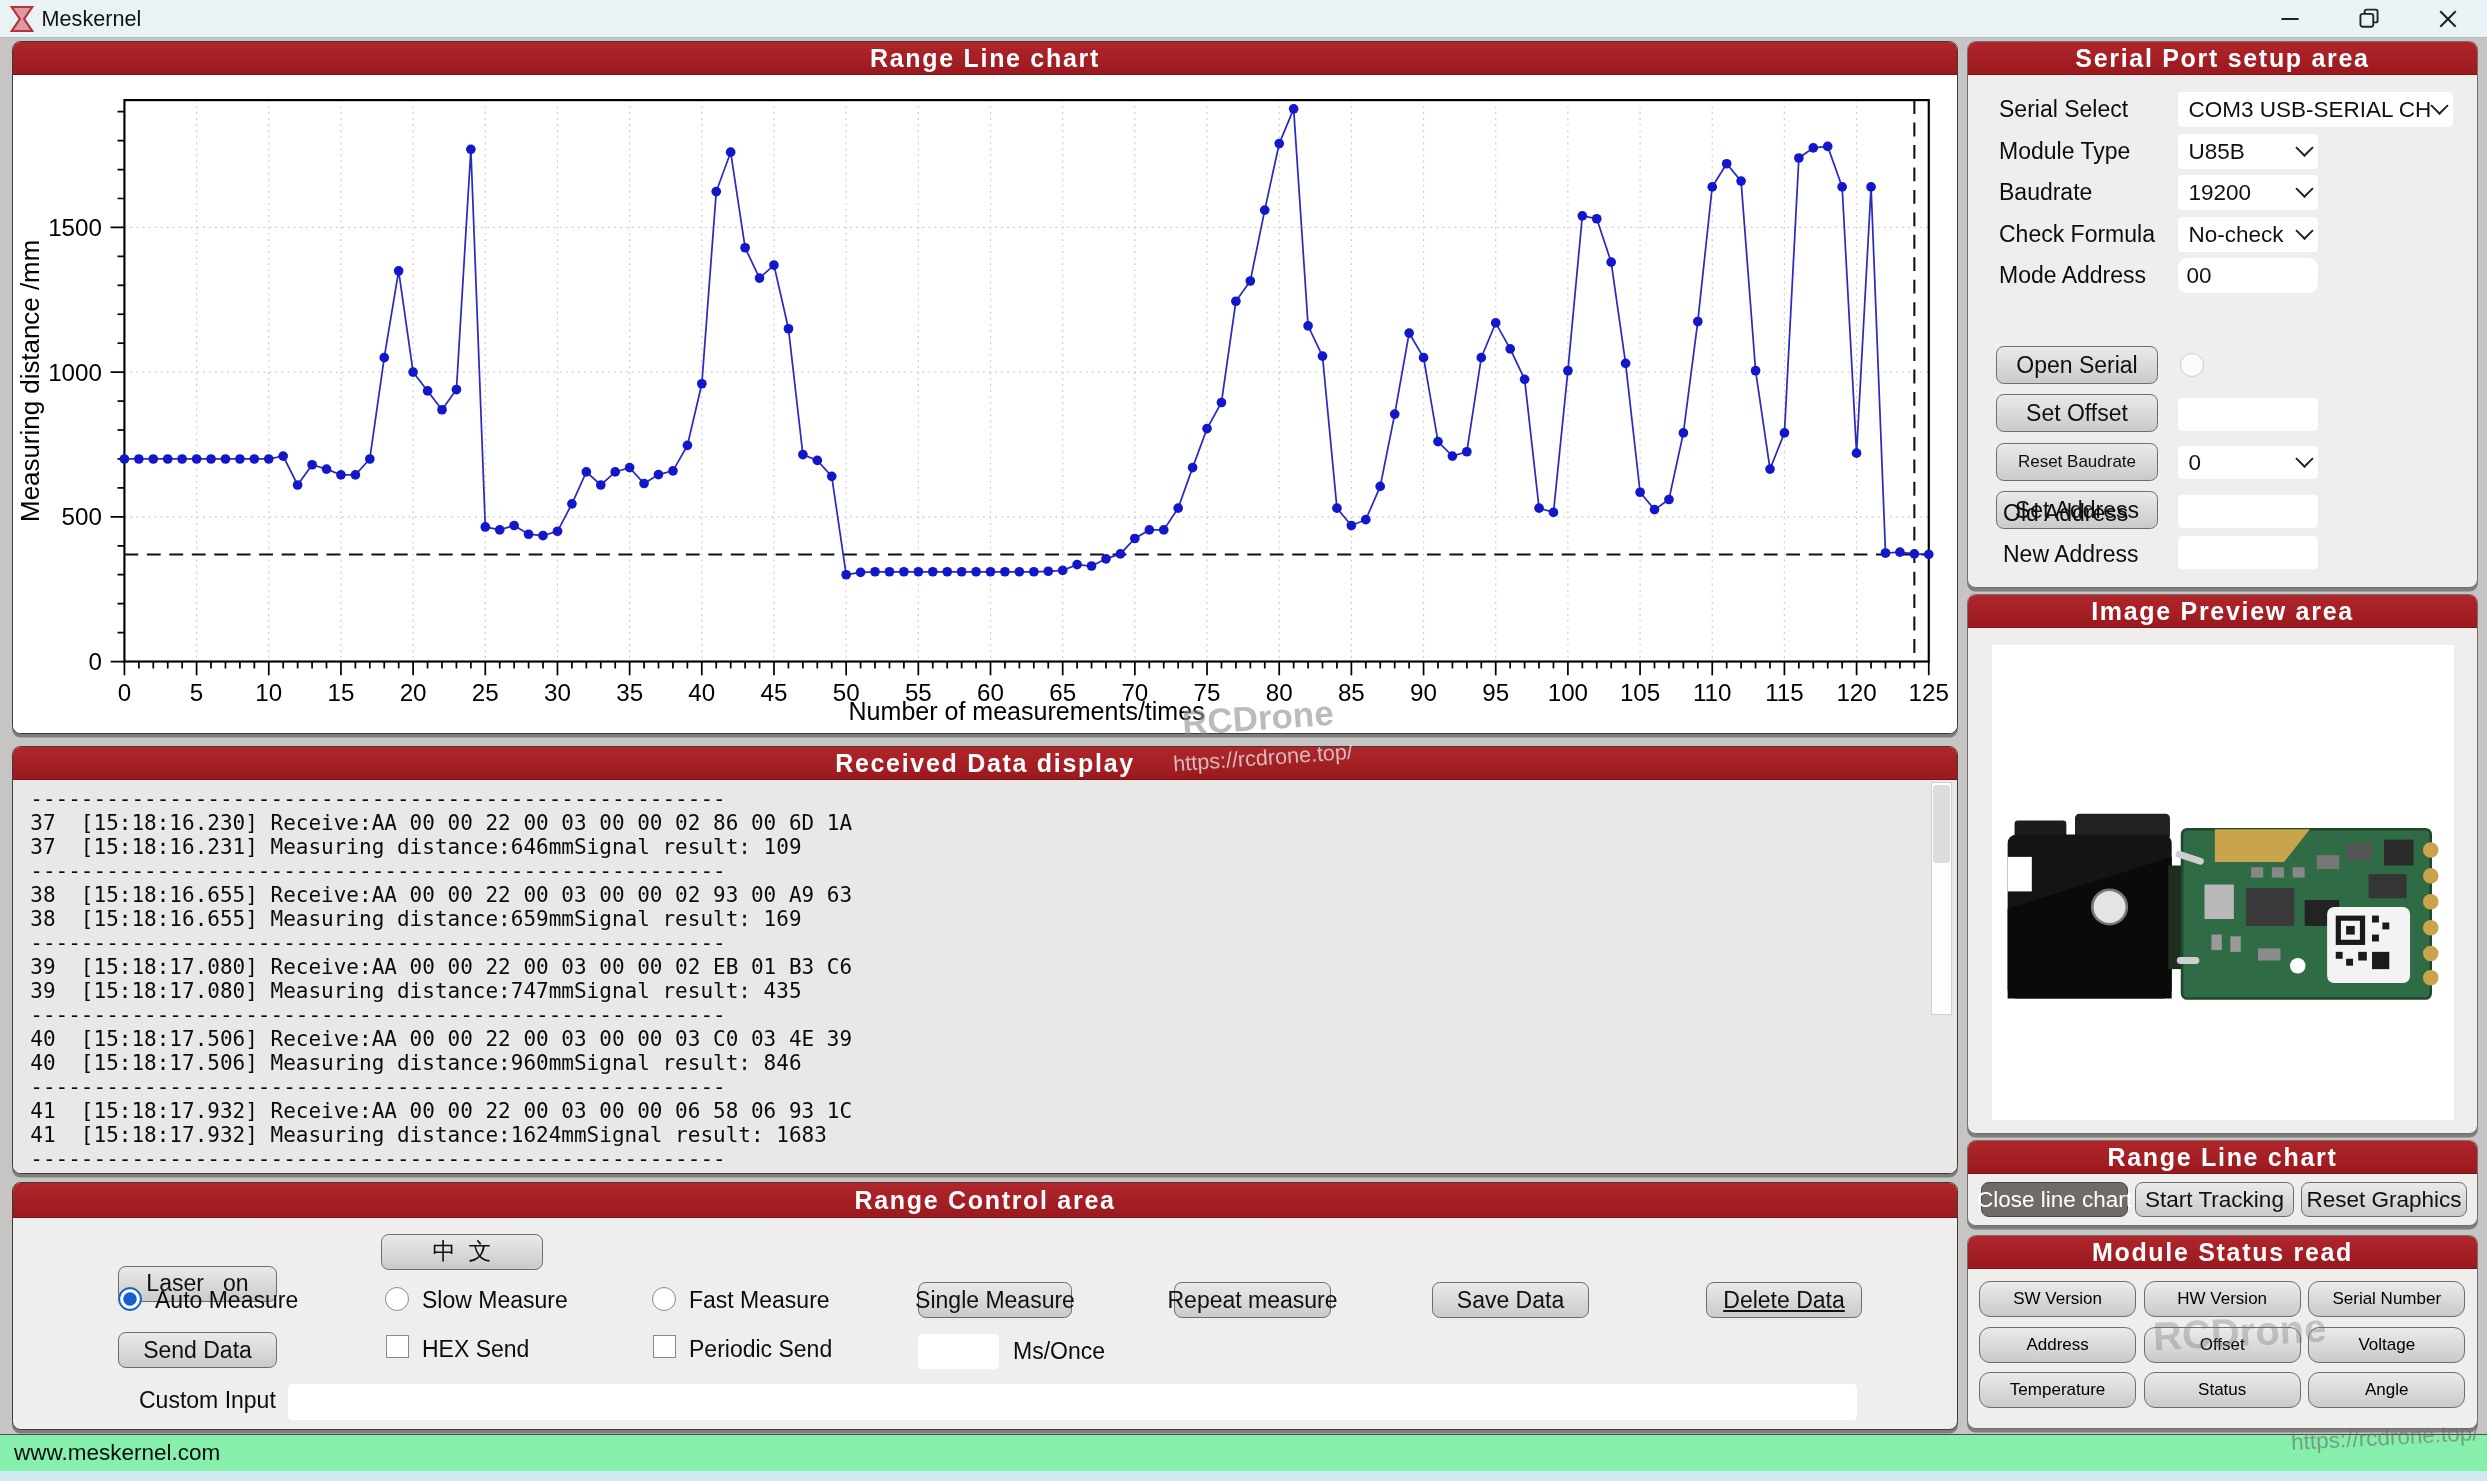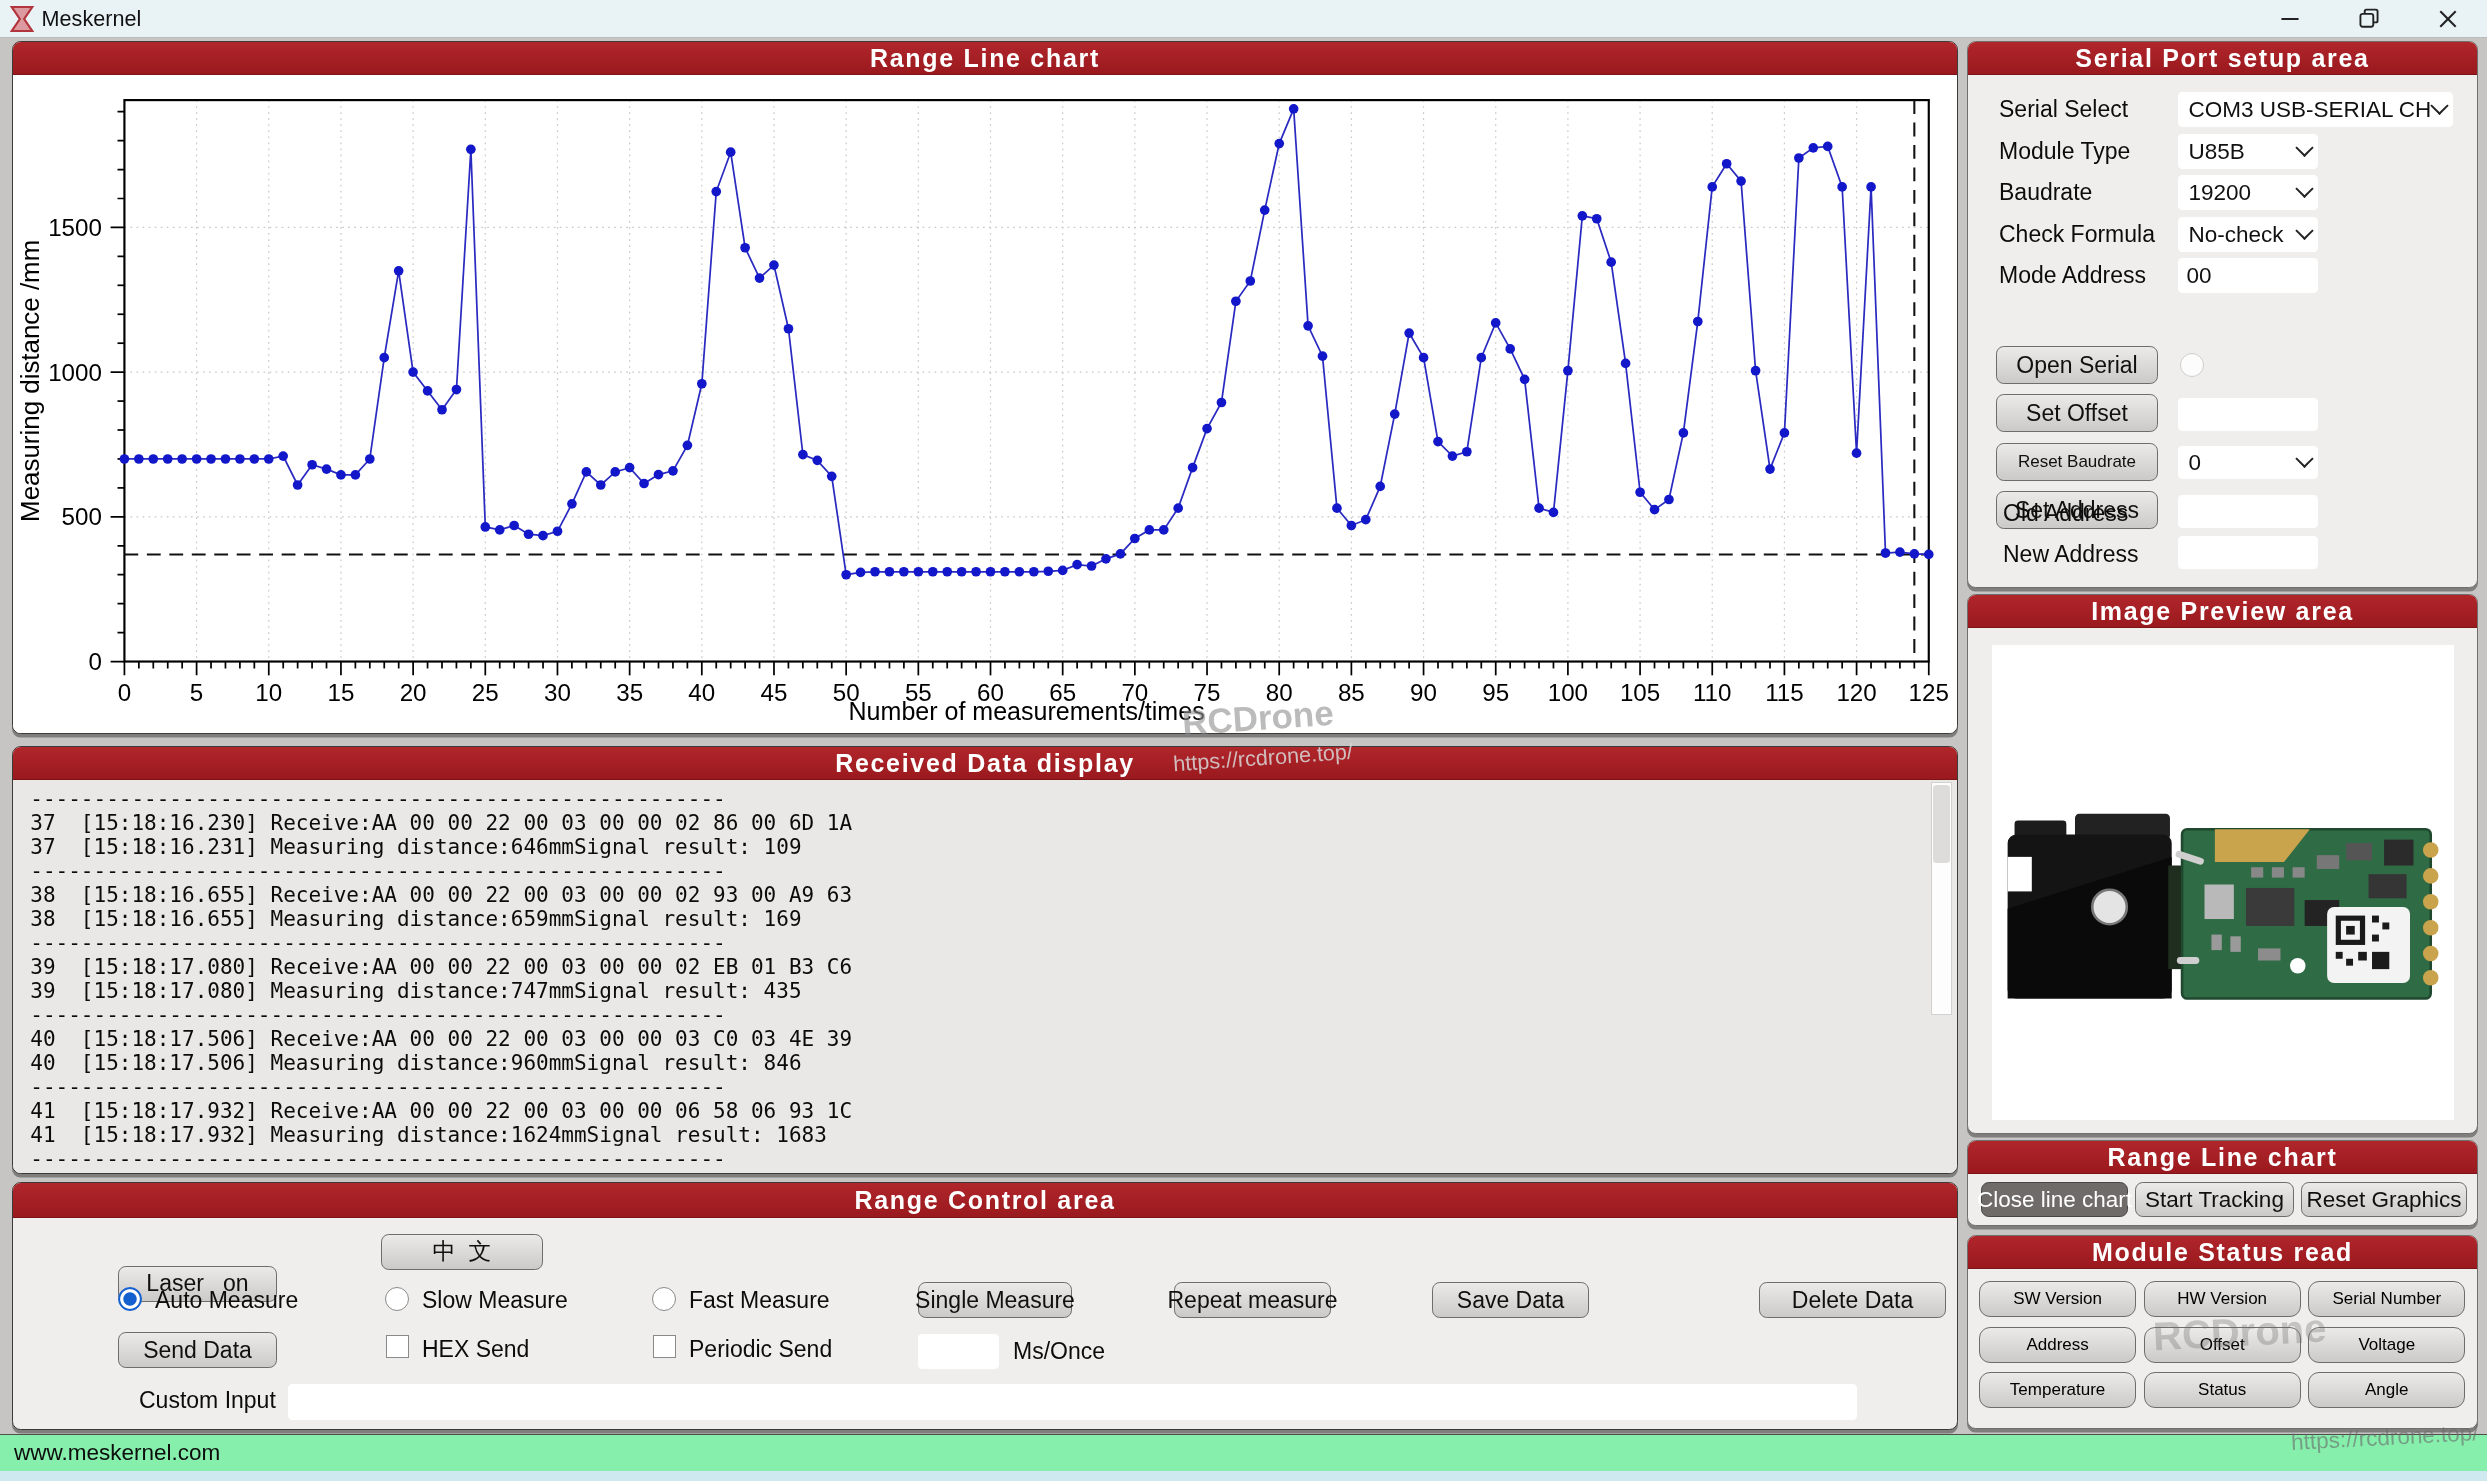--- a/index.html
+++ b/index.html
@@ -474,21 +474,21 @@
     <span class="radio sel" style="left:105px; top:69px;"></span>
     <span class="lbl" style="left:142px; top:69px;">Auto Measure</span>
     <span class="radio" style="left:372px; top:69px;"></span>
     <span class="lbl" style="left:409px; top:69px;">Slow Measure</span>
     <span class="radio" style="left:639px; top:69px;"></span>
     <span class="lbl" style="left:676px; top:69px;">Fast Measure</span>
 
     <div class="btn" style="left:905px; top:64px; width:154px; height:36px;">Single Measure</div>
     <div class="btn" style="left:1161px; top:64px; width:157px; height:36px;">Repeat measure</div>
     <div class="btn" style="left:1419px; top:64px; width:157px; height:36px;">Save Data</div>
-    <div class="btn" style="left:1746px; top:64px; width:187px; height:36px;">Delete Data</div>
+    <div class="btn" style="left:1693px; top:64px; width:156px; height:36px;text-decoration:underline;">Delete Data</div>
 
     <div class="btn" style="left:105px; top:114px; width:159px; height:36px;">Send Data</div>
     <span class="checkbox" style="left:373px; top:117px;"></span>
     <span class="lbl" style="left:409px; top:118px;">HEX Send</span>
     <span class="checkbox" style="left:640px; top:117px;"></span>
     <span class="lbl" style="left:676px; top:118px;">Periodic Send</span>
     <input class="field" style="left: 905px; top: 116px; width: 81px; height: 35px;" value="">
     <span class="lbl" style="left:1000px; top:120px;">Ms/Once</span>
 
     <span class="lbl" style="left:126px; top:169px;">Custom Input</span>
@@ -513,21 +513,21 @@
       <div class="selectbox" style="left: 210px; top: 133px; width: 140px; height: 35px;">
         <span class="val">19200</span>
         <span class="chev"></span>
       </div>
       <span class="lbl" style="left: 31px; top: 179px; font-weight: 500;">Check Formula</span>
       <div class="selectbox" style="left: 210px; top: 175px; width: 140px; height: 35px;">
         <span class="val">No-check</span>
         <span class="chev"></span>
       </div>
       <span class="lbl" style="left: 31px; top: 220px; font-weight: 500;">Mode Address</span>
-      <input class="field" value="00" style="left: 210px; top: 216px; width: 140px; height: 35px;">
+      <input class="field" value="00" style="left: 210px; top: 216px; width: 140px; height: 35px; border-radius: 9px;">
     </div>
 
   <div class="btn" style="left:28px; top:304px; width:162px; height:38px;">Open Serial</div>
   <span class="indicator" style="left:212px; top:311px;"></span>
 
   <div class="btn" style="left:28px; top:352px; width:162px; height:38px;">Set Offset</div>
   <input class="field" style="left: 210px; top: 356px; width: 140px; height: 33px;" value="">
 
   <div class="btn" style="left:28px; top:401px; width:162px; height:38px; font-size:17px;">Reset Baudrate</div>
   <div class="selectbox" style="left:210px; top:404px; width:140px; height:33px;">

